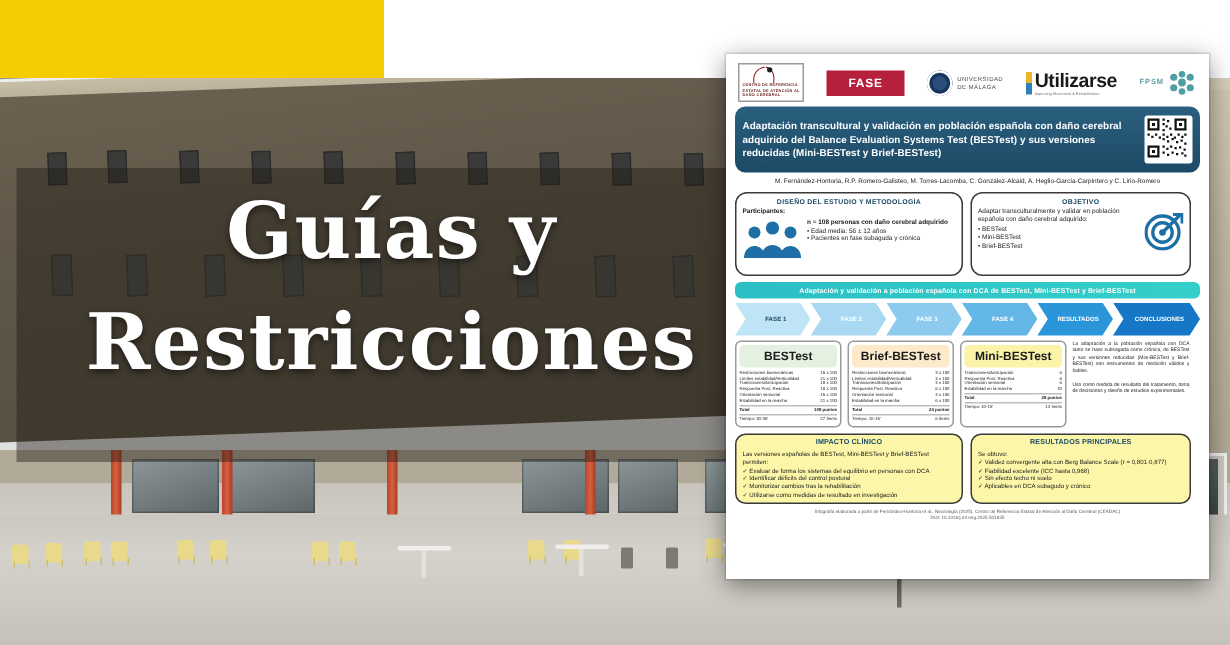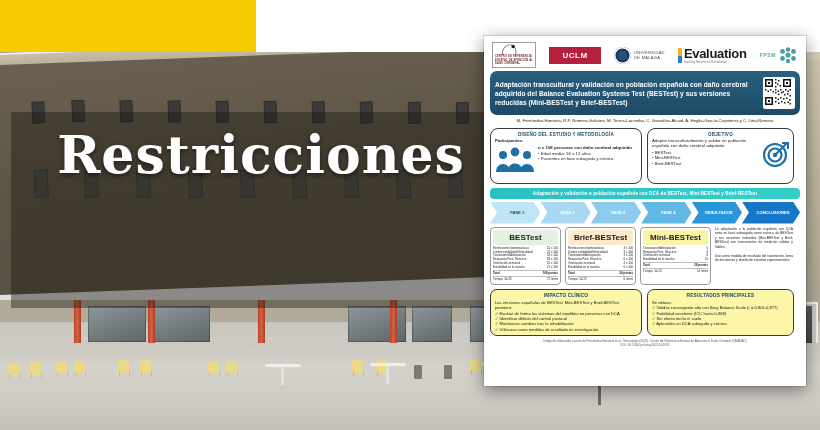--- a/index.html
+++ b/index.html
@@ -257,20 +257,21 @@
     <div class="bin" style="left:414px;top:365px;"></div>
     <div class="bin" style="left:444px;top:365px;"></div>
     <div class="planter" style="left:556px;top:370px;"></div>
     <div class="bin" style="left:578px;top:366px;"></div>
     <div class="lamp" style="left:598px;top:330px;height:75px;"></div>
     <div class="lamp" style="left:600px;top:228px;height:40px;"></div>
   </div>
 
   <div class="overlay"></div>
   <div class="title">
+    <div>Guías y</div>
     <div>Restricciones</div>
   </div>
 
   <div class="gov-white"></div>
   <div class="gov"></div>
 
   <svg class="coat" viewBox="0 0 36 38">
     <path d="M5 6h26v20a13 13 0 0 1-13 12A13 13 0 0 1 5 26z" fill="#c8102e"></path>
     <path d="M7 8h22v18a11 11 0 0 1-11 10A11 11 0 0 1 7 26z" fill="#fff"></path>
     <rect x="7" y="8" width="5.5" height="28" fill="#c8102e"></rect>
@@ -322,32 +323,32 @@
 
     <div class="logos">
       <div class="logo-ceadac">
         <svg viewBox="0 0 42 16" style="width:42px;height:14px;">
           <path d="M16 2c-6 1-9 6-8 12" stroke="#8c1b1b" stroke-width=".8" fill="none"></path>
           <path d="M17 2c5 1 7 6 6 12" stroke="#8c1b1b" stroke-width=".8" fill="none"></path>
           <circle cx="20" cy="4" r="2" fill="#1d1d1b"></circle>
         </svg>
         <div class="lc-t">CENTRO DE REFERENCIA ESTATAL DE ATENCIÓN AL DAÑO CEREBRAL</div>
       </div>
-      <div class="logo-uclm">UCLM</div>
+      <div class="logo-uclm">FASE</div>
       <div class="logo-uma">
         <div class="uma-seal"></div>
         <div class="uma-txt">
           <div>UNIVERSIDAD</div>
           <div>DE MÁLAGA</div>
         </div>
       </div>
       <div class="logo-improve">
         <div class="imp-bar"></div>
         <div>
-          <div class="imp-name">Evaluation</div>
+          <div class="imp-name">Utilizarse</div>
           <div class="imp-sub">Improving Movement &amp; Rehabilitation</div>
         </div>
       </div>
       <div class="logo-fpsm">
         <div class="fpsm-t">FPSM</div>
         <svg class="fpsm-flower" viewBox="0 0 20 17">
           <g fill="#4f9ea4">
             <circle cx="10" cy="8" r="2.6"></circle>
             <circle cx="4.5" cy="4.5" r="2.4"></circle>
               <circle cx="15.5" cy="4.5" r="2.4"></circle>

